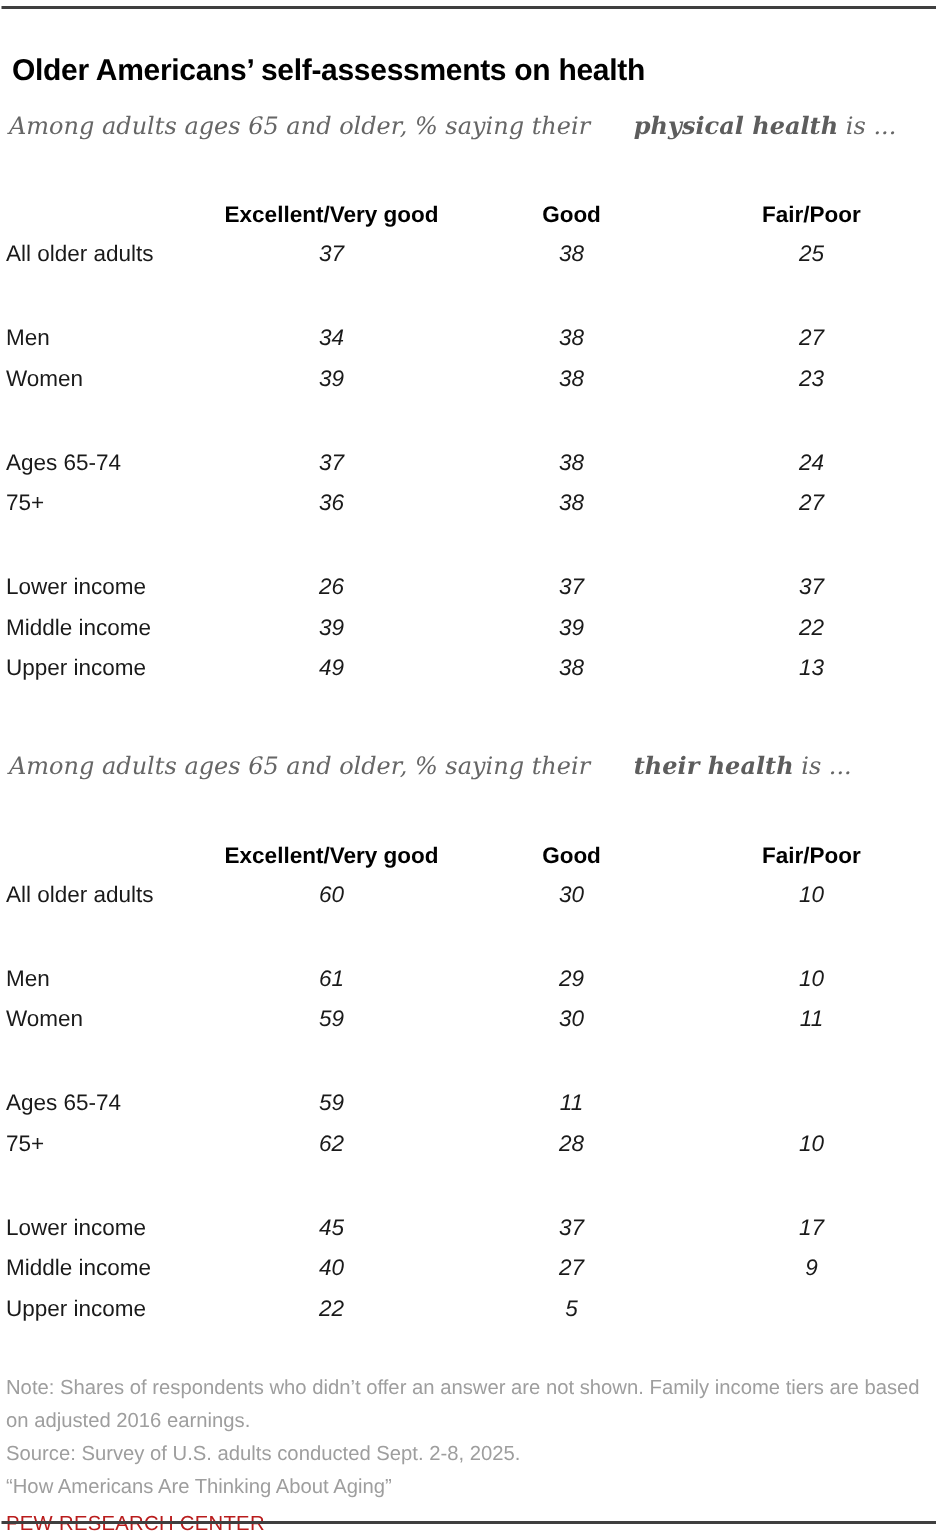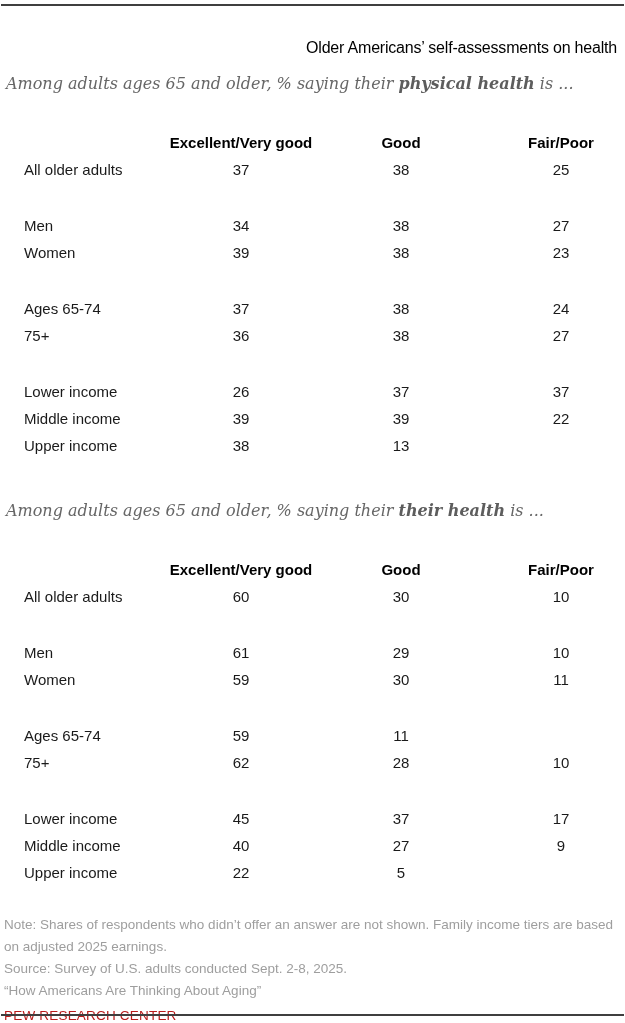--- a/index.html
+++ b/index.html
@@ -15,65 +15,65 @@
     position: absolute;
     left: 1px;
     right: 1px;
     height: 2px;
     background: #3f3f3f;
   }
   .rule-top { top: 4px; }
   .rule-bottom { bottom: 7px; }
   .content { padding: 36px 0 0 0; }
   .page-title {
-    font-size: 16px;
+    font-size: 20px;
     line-height: 23px;
-    font-weight: normal;
+    font-weight: bold;
     color: #000000;
     margin: 0 8px;
     letter-spacing: -0.2px;
-    text-align: right;
   }
   .subtitle {
     font-family: "DejaVu Serif", "Liberation Serif", serif;
     font-style: italic;
     font-size: 16px;
     line-height: 20px;
     color: #666666;
     margin: 15px 6px 0 6px;
   }
-  .subtitle .emph { font-weight: bold; color: #5d5d5d; }
+  .subtitle .emph { font-weight: bold; color: #5d5d5d; margin-left: 24px; }
   .subtitle-2 { margin-top: 42px; }
   .data-table { margin-top: 33px; }
   .thead {
     display: flex;
     height: 18px;
-    align-items: flex-start;
+    align-items: flex-end;
     margin-top: 40px;
   }
   .col-head {
     flex: 0 0 160px;
     text-align: center;
     font-weight: bold;
     font-size: 15px;
     color: #000000;
   }
-  .row-label-spacer, .row-label { flex: 0 0 137px; padding-left: 4px; margin-left: 20px; }
+  .row-label-spacer, .row-label { flex: 0 0 137px; padding-left: 4px; }
   .tbody { margin-top: 4px; }
   .group:not(:first-child) { margin-top: 29px; }
   .row {
     display: flex;
     height: 27px;
     align-items: center;
     font-size: 15px;
     color: #1a1a1a;
   }
   .cell {
     flex: 0 0 160px;
     text-align: center;
+    font-style: italic;
   }
   .footer {
     margin: 28px 6px 0 4px;
     font-size: 13.5px;
     line-height: 22px;
     color: #9e9e9e;
     max-width: 614px;
   }
   .footer p { margin: 0; }
   .org-name {
@@ -147,20 +147,21 @@
             <div class="cell">37</div>
           </div>
           <div class="row">
             <div class="row-label">Middle income</div>
             <div class="cell">39</div>
             <div class="cell">39</div>
             <div class="cell">22</div>
           </div>
           <div class="row">
             <div class="row-label">Upper income</div>
+            <div class="cell">49</div>
             <div class="cell">38</div>
             <div class="cell">13</div>
           </div>
         </div>
       </div>
   </div>
 
   <p class="subtitle subtitle-2"><span>Among adults ages 65 and older, % saying their </span><span class="emph">their health</span><span> is ...</span></p>
 
   <div class="data-table">
@@ -222,21 +223,21 @@
           <div class="row">
             <div class="row-label">Upper income</div>
             <div class="cell">22</div>
             <div class="cell">5</div>
           </div>
         </div>
       </div>
   </div>
 
   <div class="footer">
-    <p>Note: Shares of respondents who didn’t offer an answer are not shown. Family income tiers are based on adjusted 2025 earnings.</p>
+    <p>Note: Shares of respondents who didn’t offer an answer are not shown. Family income tiers are based on adjusted 2016 earnings.</p>
     <p>Source: Survey of U.S. adults conducted Sept. 2-8, 2025.</p>
     <p>“How Americans Are Thinking About Aging”</p>
   </div>
 
   <p class="org-name">PEW RESEARCH CENTER</p>
 
 </div>
 
 <div class="rule rule-bottom"></div>
 

